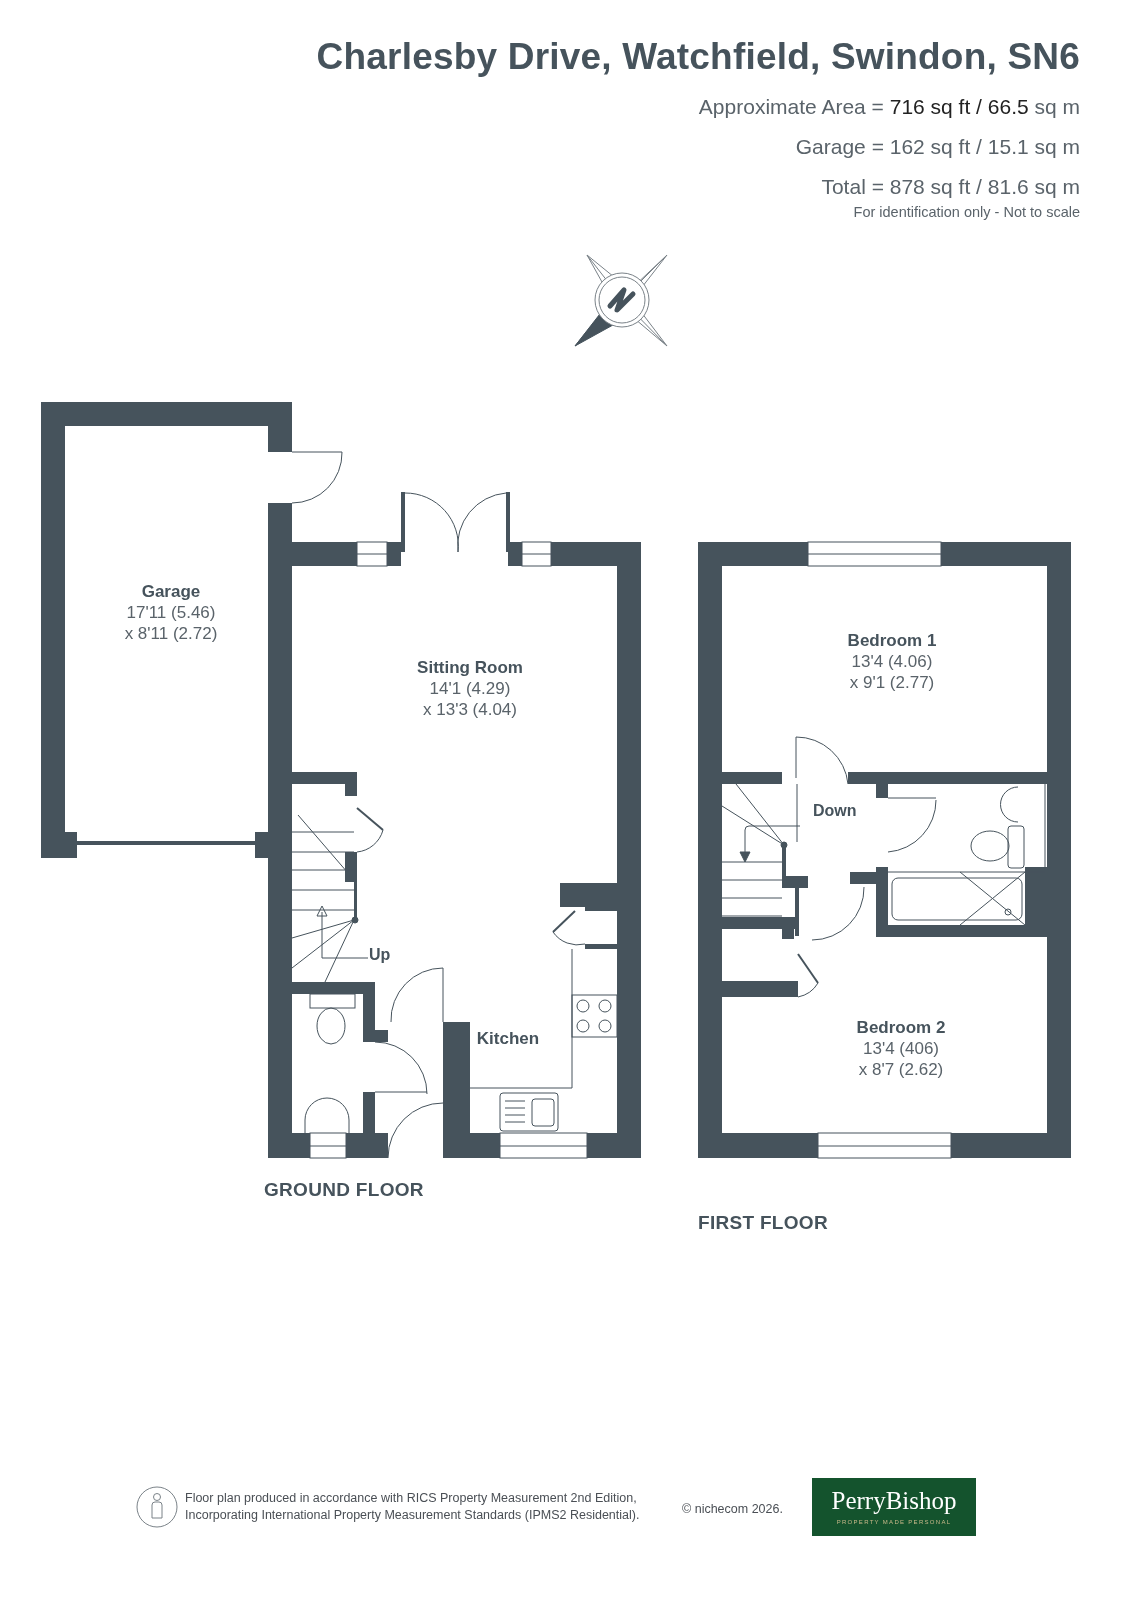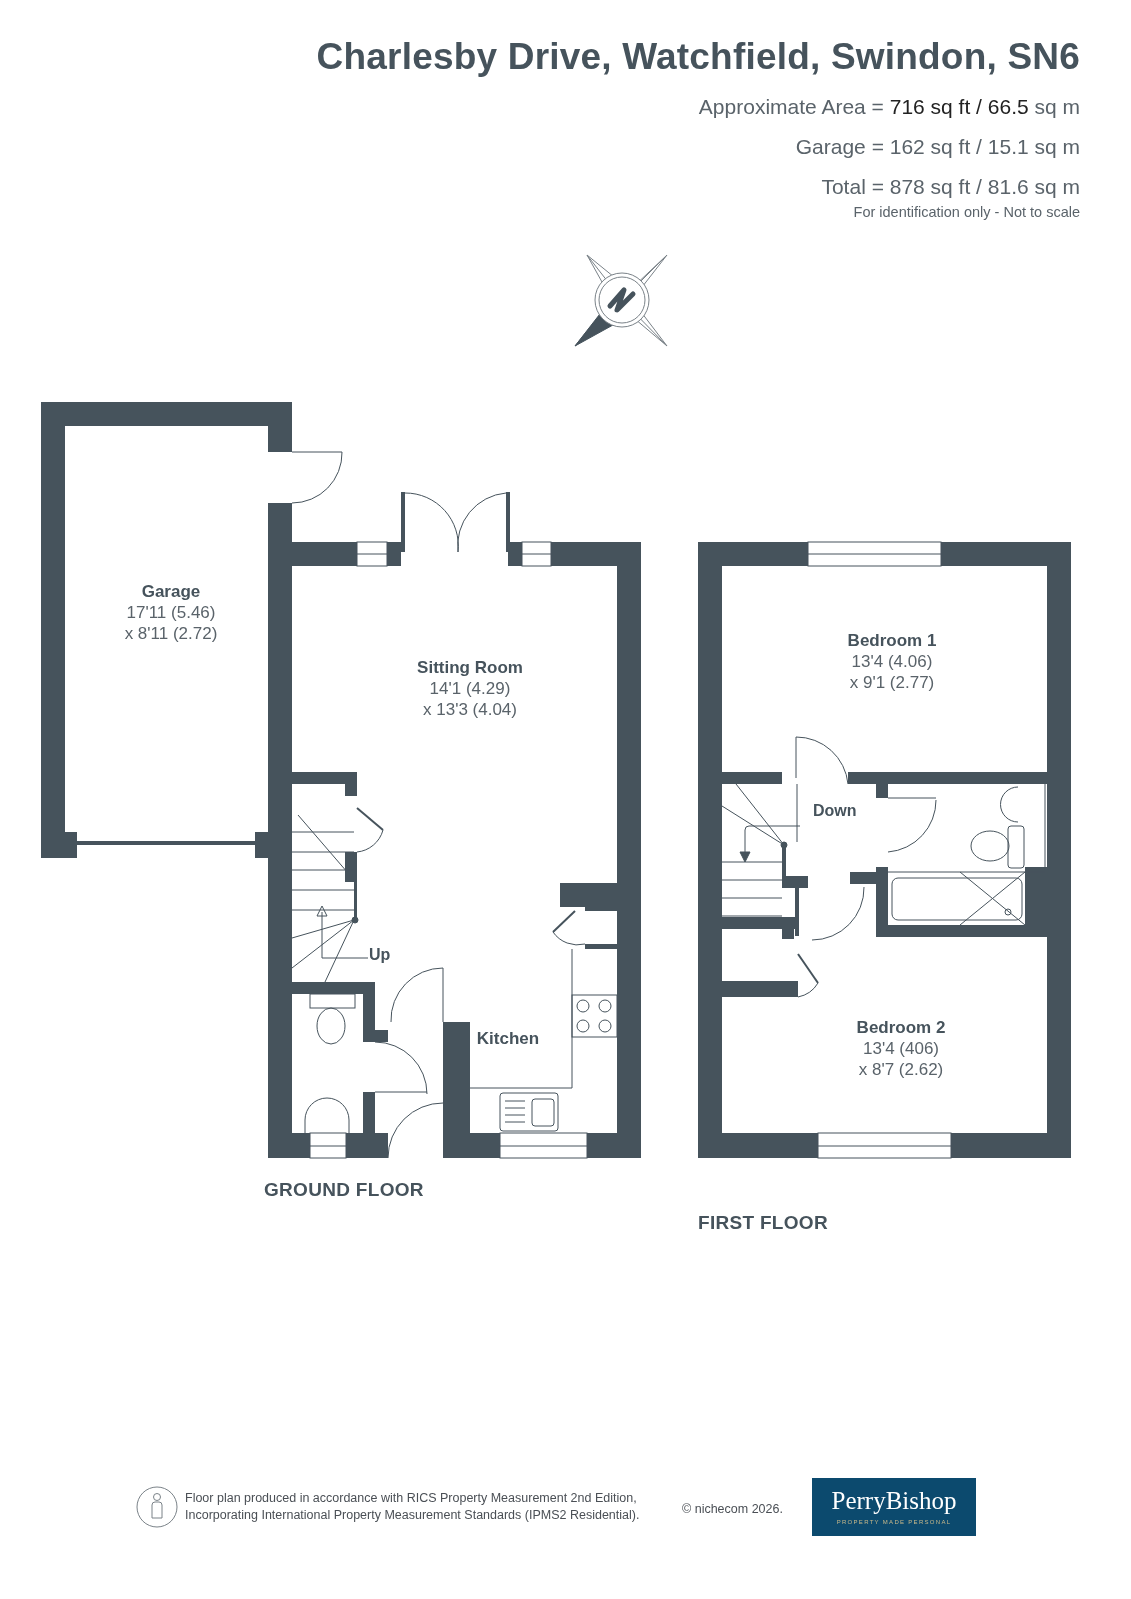--- a/index.html
+++ b/index.html
@@ -13,21 +13,21 @@
   svg.plan { position: absolute; left: 0; top: 0; }
   .room-label { position: absolute; text-align: center; transform: translateX(-50%); white-space: nowrap; }
   .room-name { font-size: 17px; font-weight: bold; color: #46535c; line-height: 21px; }
   .room-dim { font-size: 17px; color: #5a636a; line-height: 21px; }
   .tag { position: absolute; font-size: 16px; font-weight: bold; color: #46535c; }
   .floor-label { position: absolute; font-size: 19px; font-weight: bold; color: #46535c; letter-spacing: 0.3px; }
   .footer { position: absolute; left: 135px; top: 1485px; display: flex; align-items: center; }
   .footer-text { font-size: 12.5px; color: #4a4f55; line-height: 17px; margin-left: 6px; }
   .ref-num { color: #8a9096; }
   .copyright { position: absolute; left: 682px; top: 1502px; font-size: 12.5px; color: #4a4f55; }
-  .logo { position: absolute; left: 812px; top: 1478px; width: 164px; height: 58px; background: #0c4a6e;
+  .logo { position: absolute; left: 812px; top: 1478px; width: 164px; height: 58px; background: #14532d;
           color: #fff; text-align: center; }
   .logo-name { font-family: "Liberation Serif", serif; font-size: 25px; margin-top: 9px; line-height: 28px; }
   .logo-tag { font-size: 6px; letter-spacing: 1.3px; color: #c9b98a; margin-top: 4px; }
 </style>
 </head>
 <body>
 
 <div class="header">
   <div class="title">Charlesby Drive, Watchfield, Swindon, SN6</div>
   <div class="area-line"><span>Approximate Area = </span><span class="hl">716 sq ft / 66.5</span><span> sq m</span></div>

